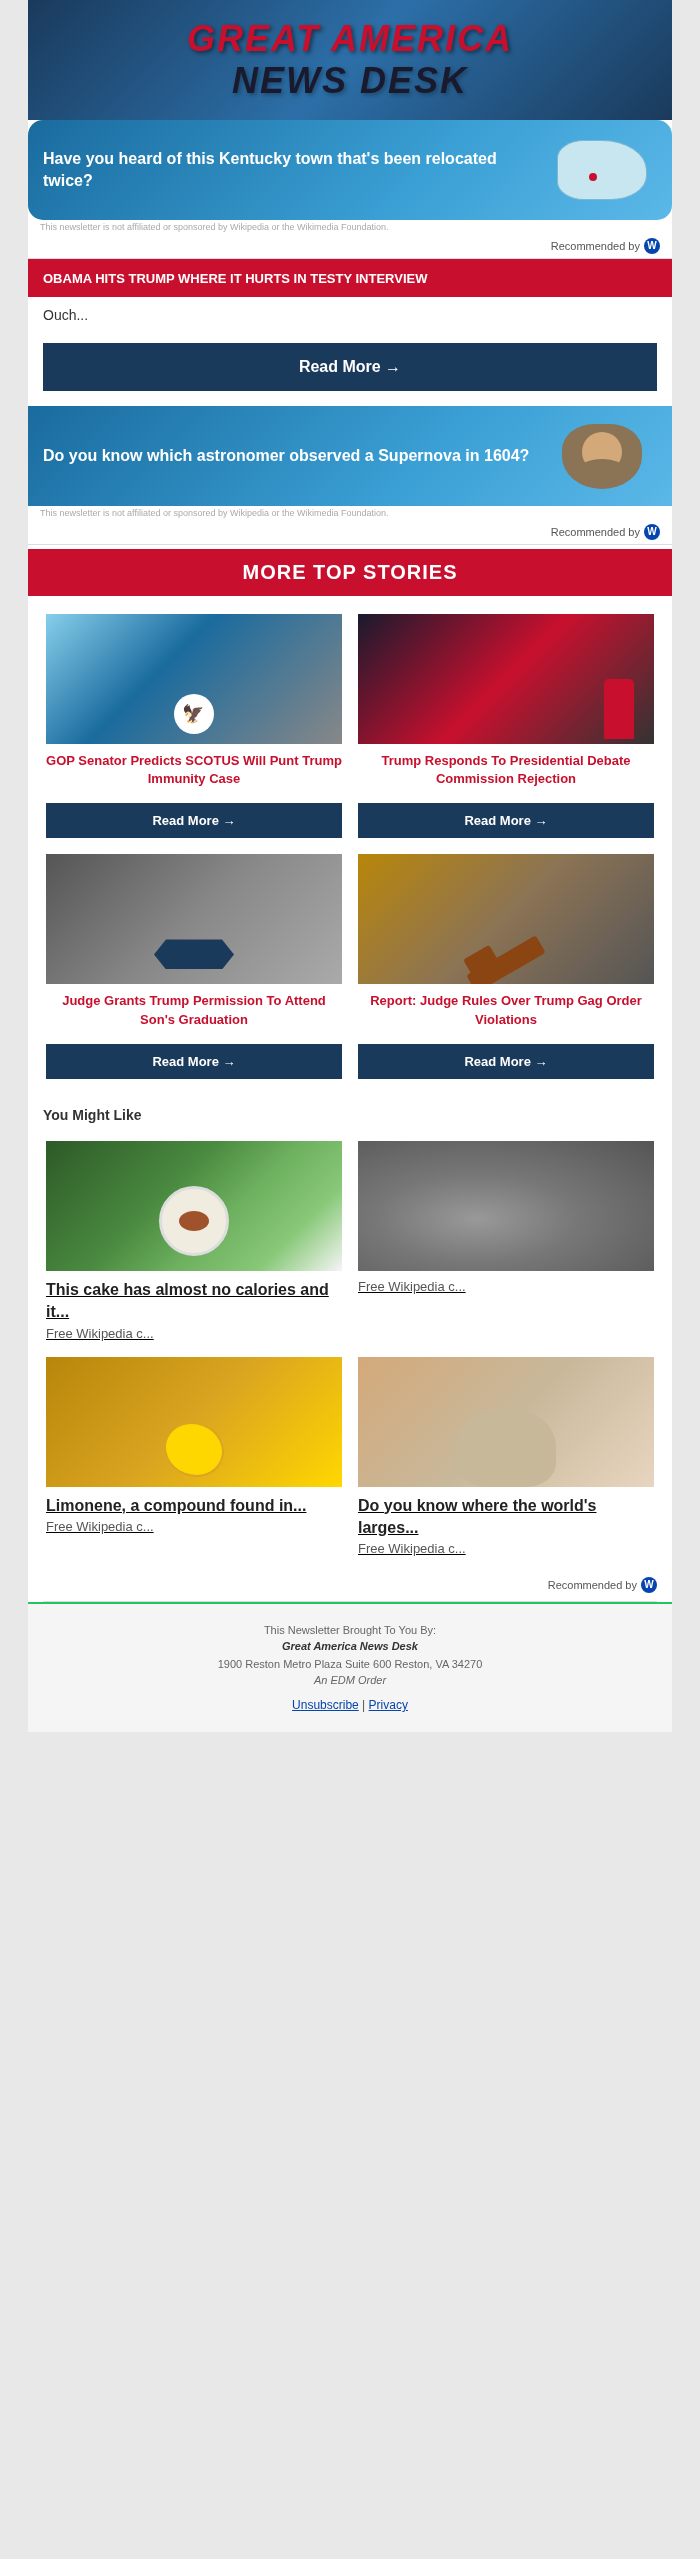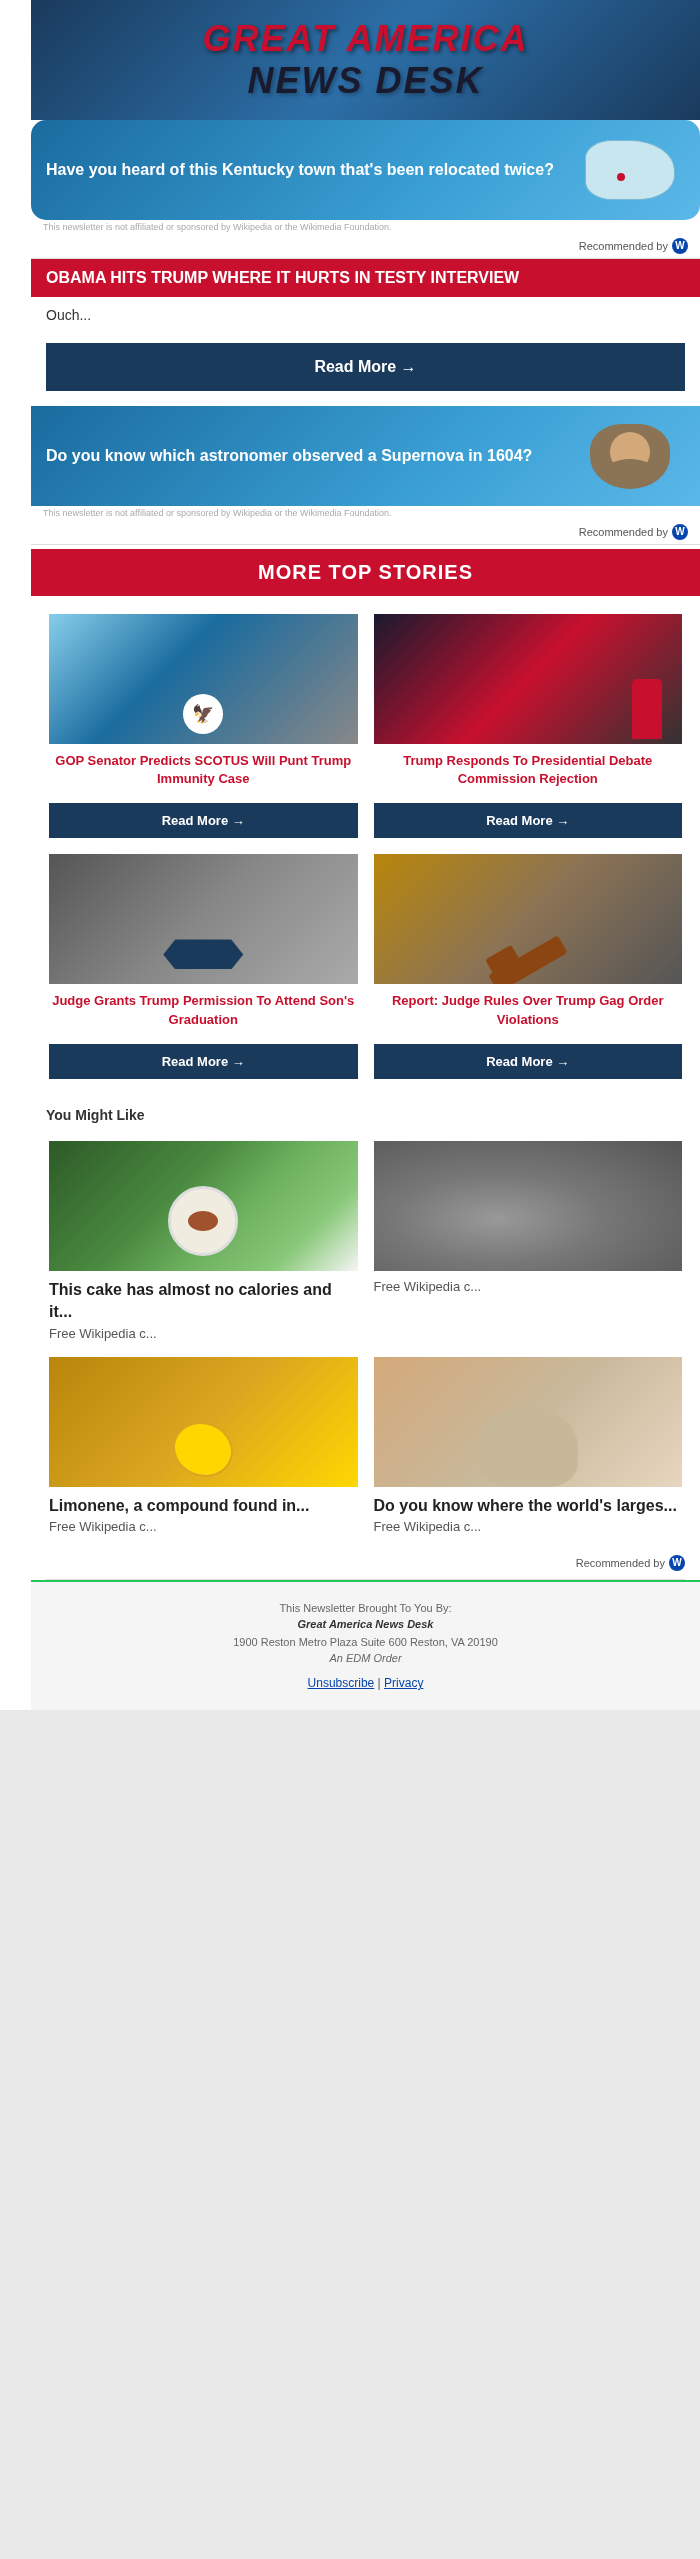--- a/index.html
+++ b/index.html
@@ -5,23 +5,22 @@
     * { box-sizing: border-box; margin: 0; padding: 0; }
     body {
       font-family: Arial, Helvetica, sans-serif;
       background: #e8e8e8;
       display: flex;
       justify-content: center;
       width: 700px;
       margin: 0 auto;
     }
     .page-wrapper {
-      width: 700px;
+      width: 644px;
       background: #fff;
-      padding-left: 31px;
     }
 
     
     .header-banner {
       background: linear-gradient(135deg, #1a3a5c 0%, #2c6fa8 50%, #1a3a5c 100%);
       padding: 18px 20px;
       text-align: center;
       position: relative;
       min-height: 90px;
       display: flex;
@@ -125,21 +124,21 @@
       background: #fff;
     }
 
     
     .main-headline-bar {
       background: #c8102e;
       padding: 10px 15px;
     }
     .main-headline-text {
       color: #fff;
-      font-size: 16px;
+      font-size: 13px;
       font-weight: bold;
       text-transform: uppercase;
       text-align: center;
     }
     .article-excerpt {
       padding: 10px 15px;
       font-size: 14px;
       color: #333;
     }
     .read-more-btn {
@@ -334,20 +333,21 @@
       color: #333;
     }
     .recommendations-grid {
       display: grid;
       grid-template-columns: 1fr 1fr;
       gap: 0;
       padding: 5px 10px;
     }
     .rec-card {
       padding: 8px;
+      text-decoration: underline;
     }
     .rec-img {
       width: 100%;
       height: 130px;
       margin-bottom: 8px;
       position: relative;
       overflow: hidden;
     }
     .rec-img-1 { background: linear-gradient(135deg, #2d5a27 0%, #4a8a40 40%, #6db05e 60%, #88c878 80%, #f5f5f5 100%); }
     .rec-img-2 { background: linear-gradient(135deg, #888 0%, #aaa 50%, #ccc 100%); }
@@ -613,20 +613,20 @@
   <div class="rec-recommended">
     <span>Recommended by</span>
     <span class="wiki-badge">W</span>
   </div>
 
   <div class="divider"></div>
 
   <div class="footer">
     <div class="footer-brought">This Newsletter Brought To You By:</div>
     <div class="footer-brand">Great America News Desk</div>
-    <div class="footer-address">1900 Reston Metro Plaza Suite 600 Reston, VA 20190</div>
+    <div class="footer-address">1900 Reston Metro Plaza Suite 600 Reston, VA 34270</div>
     <div class="footer-edm">An EDM Order</div>
     <div class="footer-links">
       <a href="#">Unsubscribe</a><span> | </span><a href="#">Privacy</a>
     </div>
   </div>
 
 </div>
 
 </body></html>

